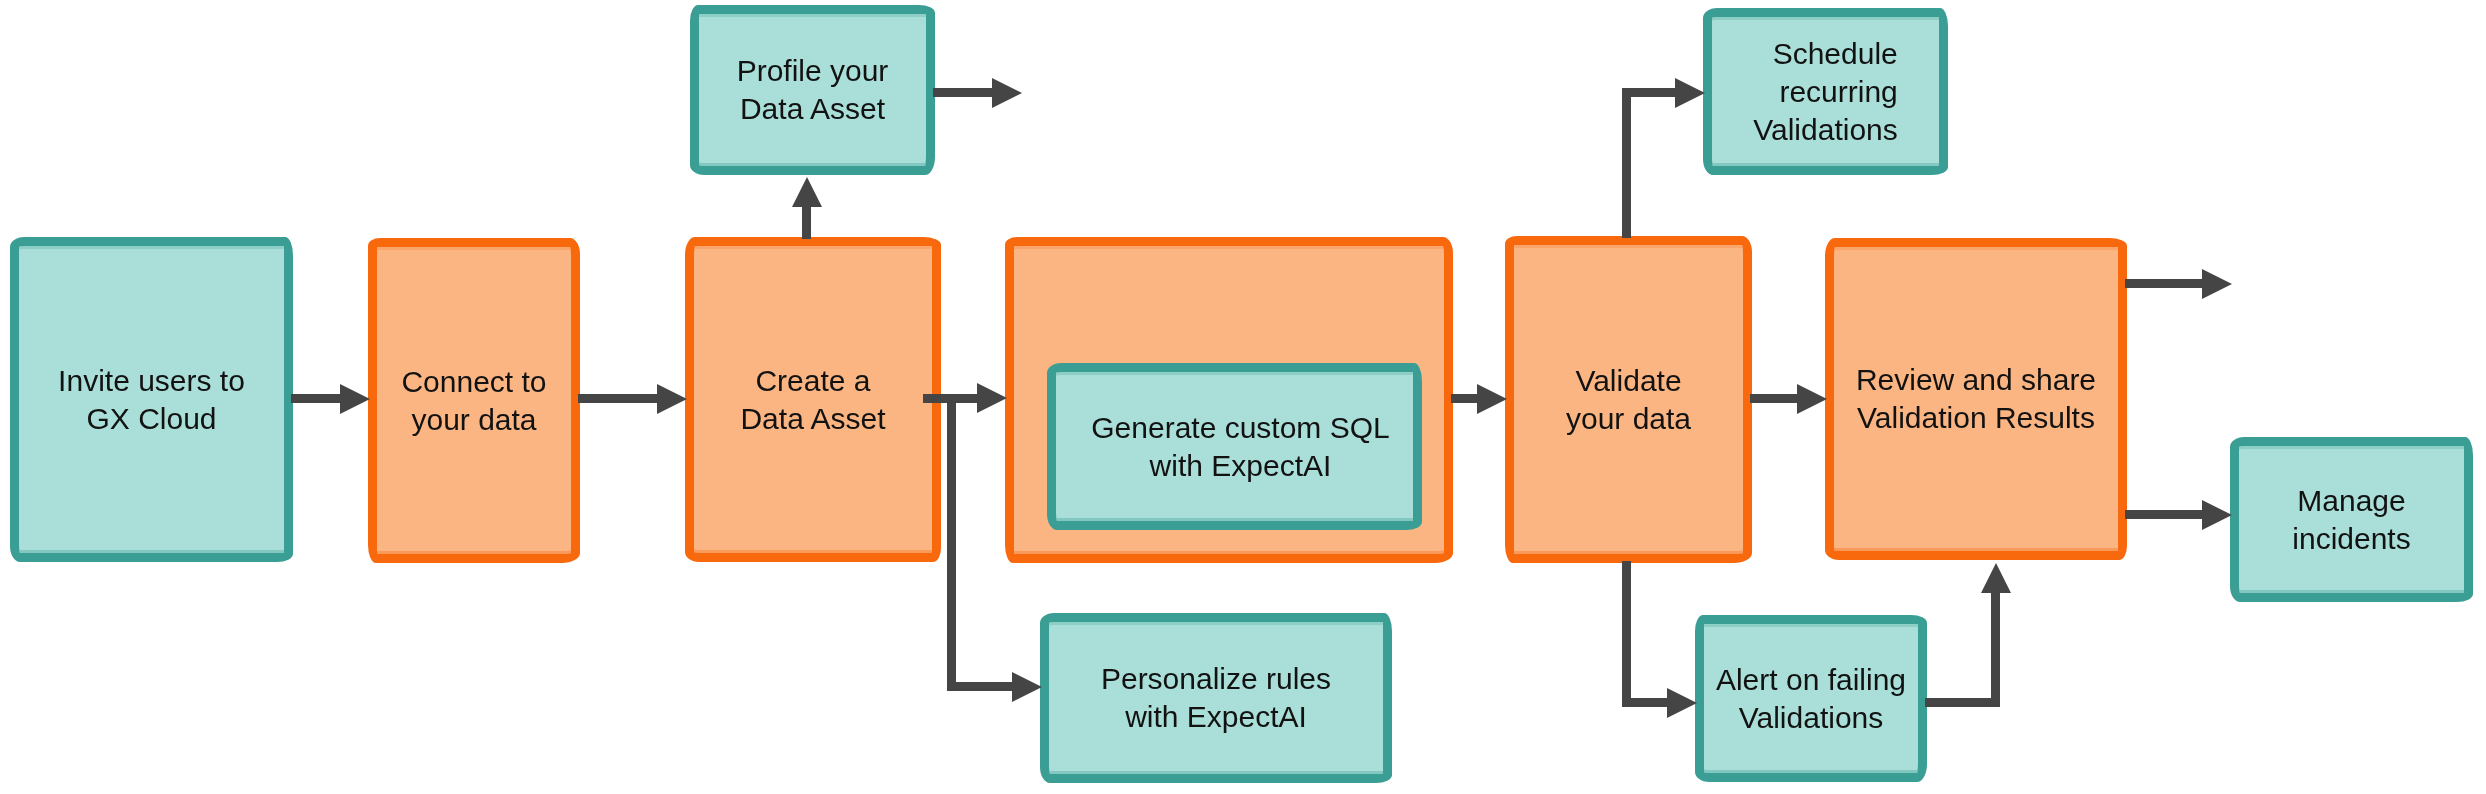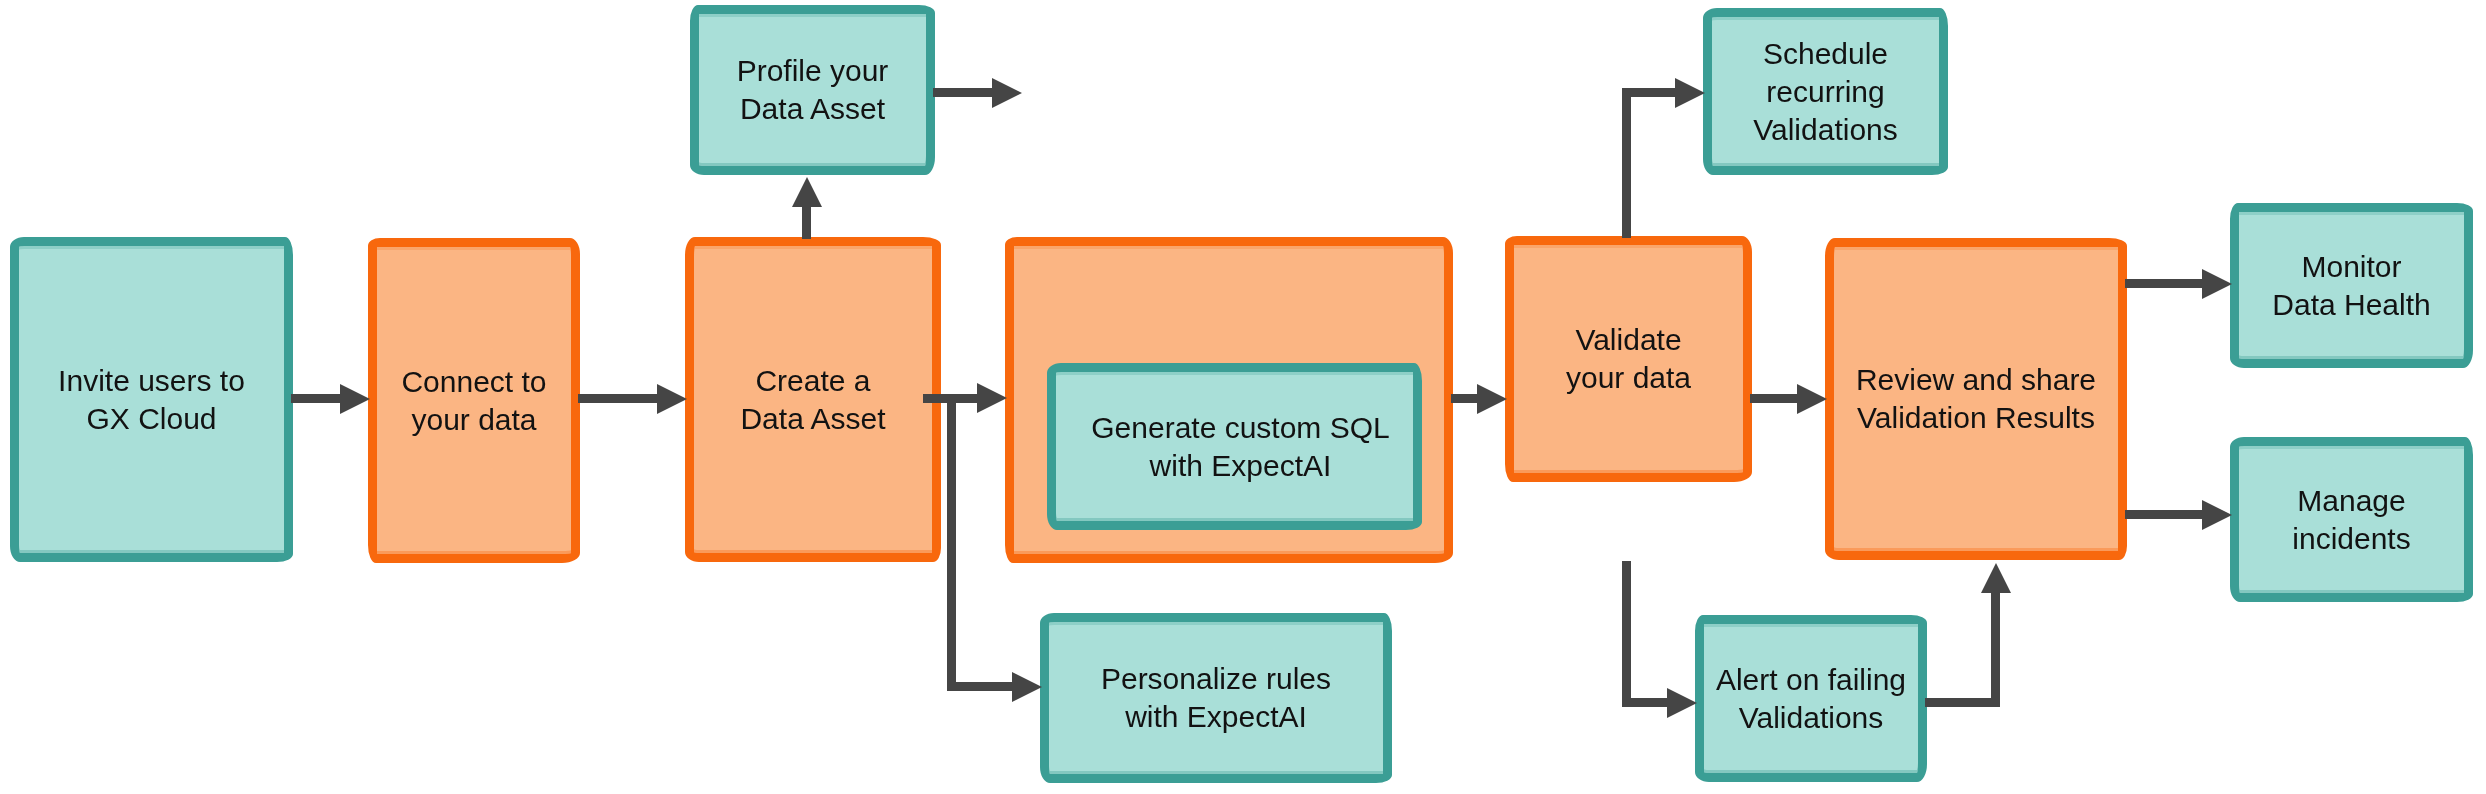--- a/index.html
+++ b/index.html
@@ -100,40 +100,36 @@
   </div>
 
 
   <div class="node orange container-node" style="left:1005px; top:237px; width:448px; height:326px;">
     <div class="node teal nested" style="left:33px; top:117px; width:375px; height:167px;">
       <span>Generate custom SQL
 with ExpectAI</span>
     </div>
   </div>
 
-  <div class="node orange" style="left:1505px; top:236px; width:247px; height:246px;">
+  <div class="node orange" style="left:1505px; top:236px; width:247px; height:327px;">
     <span>Validate
 your data</span>
   </div>
 
-  <div class="node teal" style="left:1703px; top:8px; width:245px; height:167px;">
+  <div class="node teal" style="left:1703px; top:8px; width:245px; height:167px;text-align:right;">
     <span>Schedule
 recurring
 Validations</span>
   </div>
 
   <div class="node orange wob2" style="left:1825px; top:238px; width:302px; height:322px;">
     <span>Review and share
 Validation Results</span>
   </div>
 
-  <div class="node teal wob2" style="left:2230px; top:203px; width:243px; height:165px;">
-    <span>Monitor
-Data Health</span>
-  </div>
 
   <div class="node teal" style="left:2230px; top:437px; width:243px; height:165px;">
     <span>Manage
 incidents</span>
   </div>
 
   <div class="node teal" style="left:1040px; top:613px; width:352px; height:170px;">
     <span>Personalize rules
 with ExpectAI</span>
   </div>

